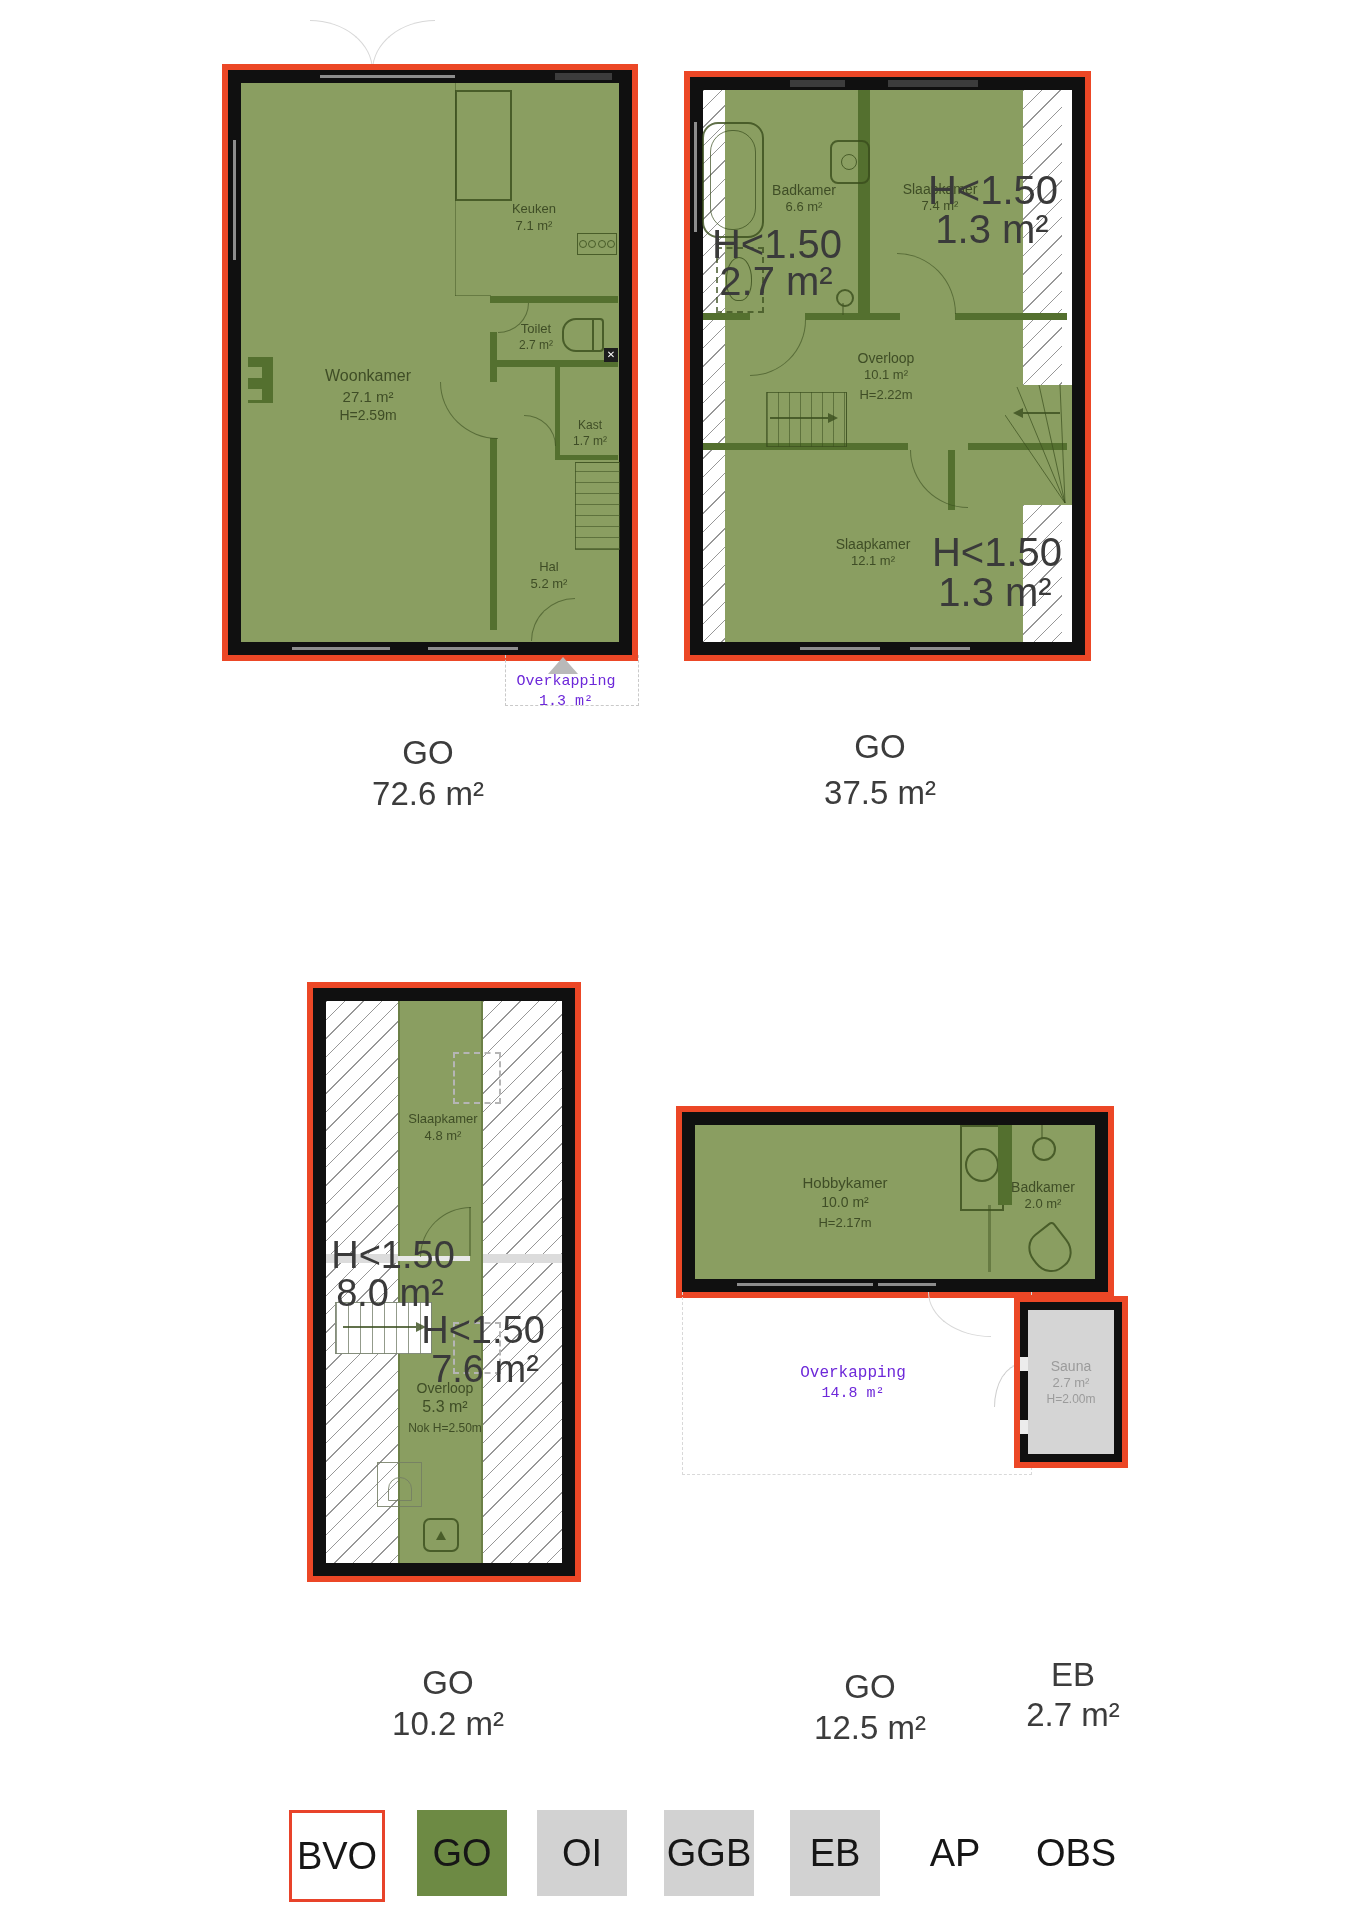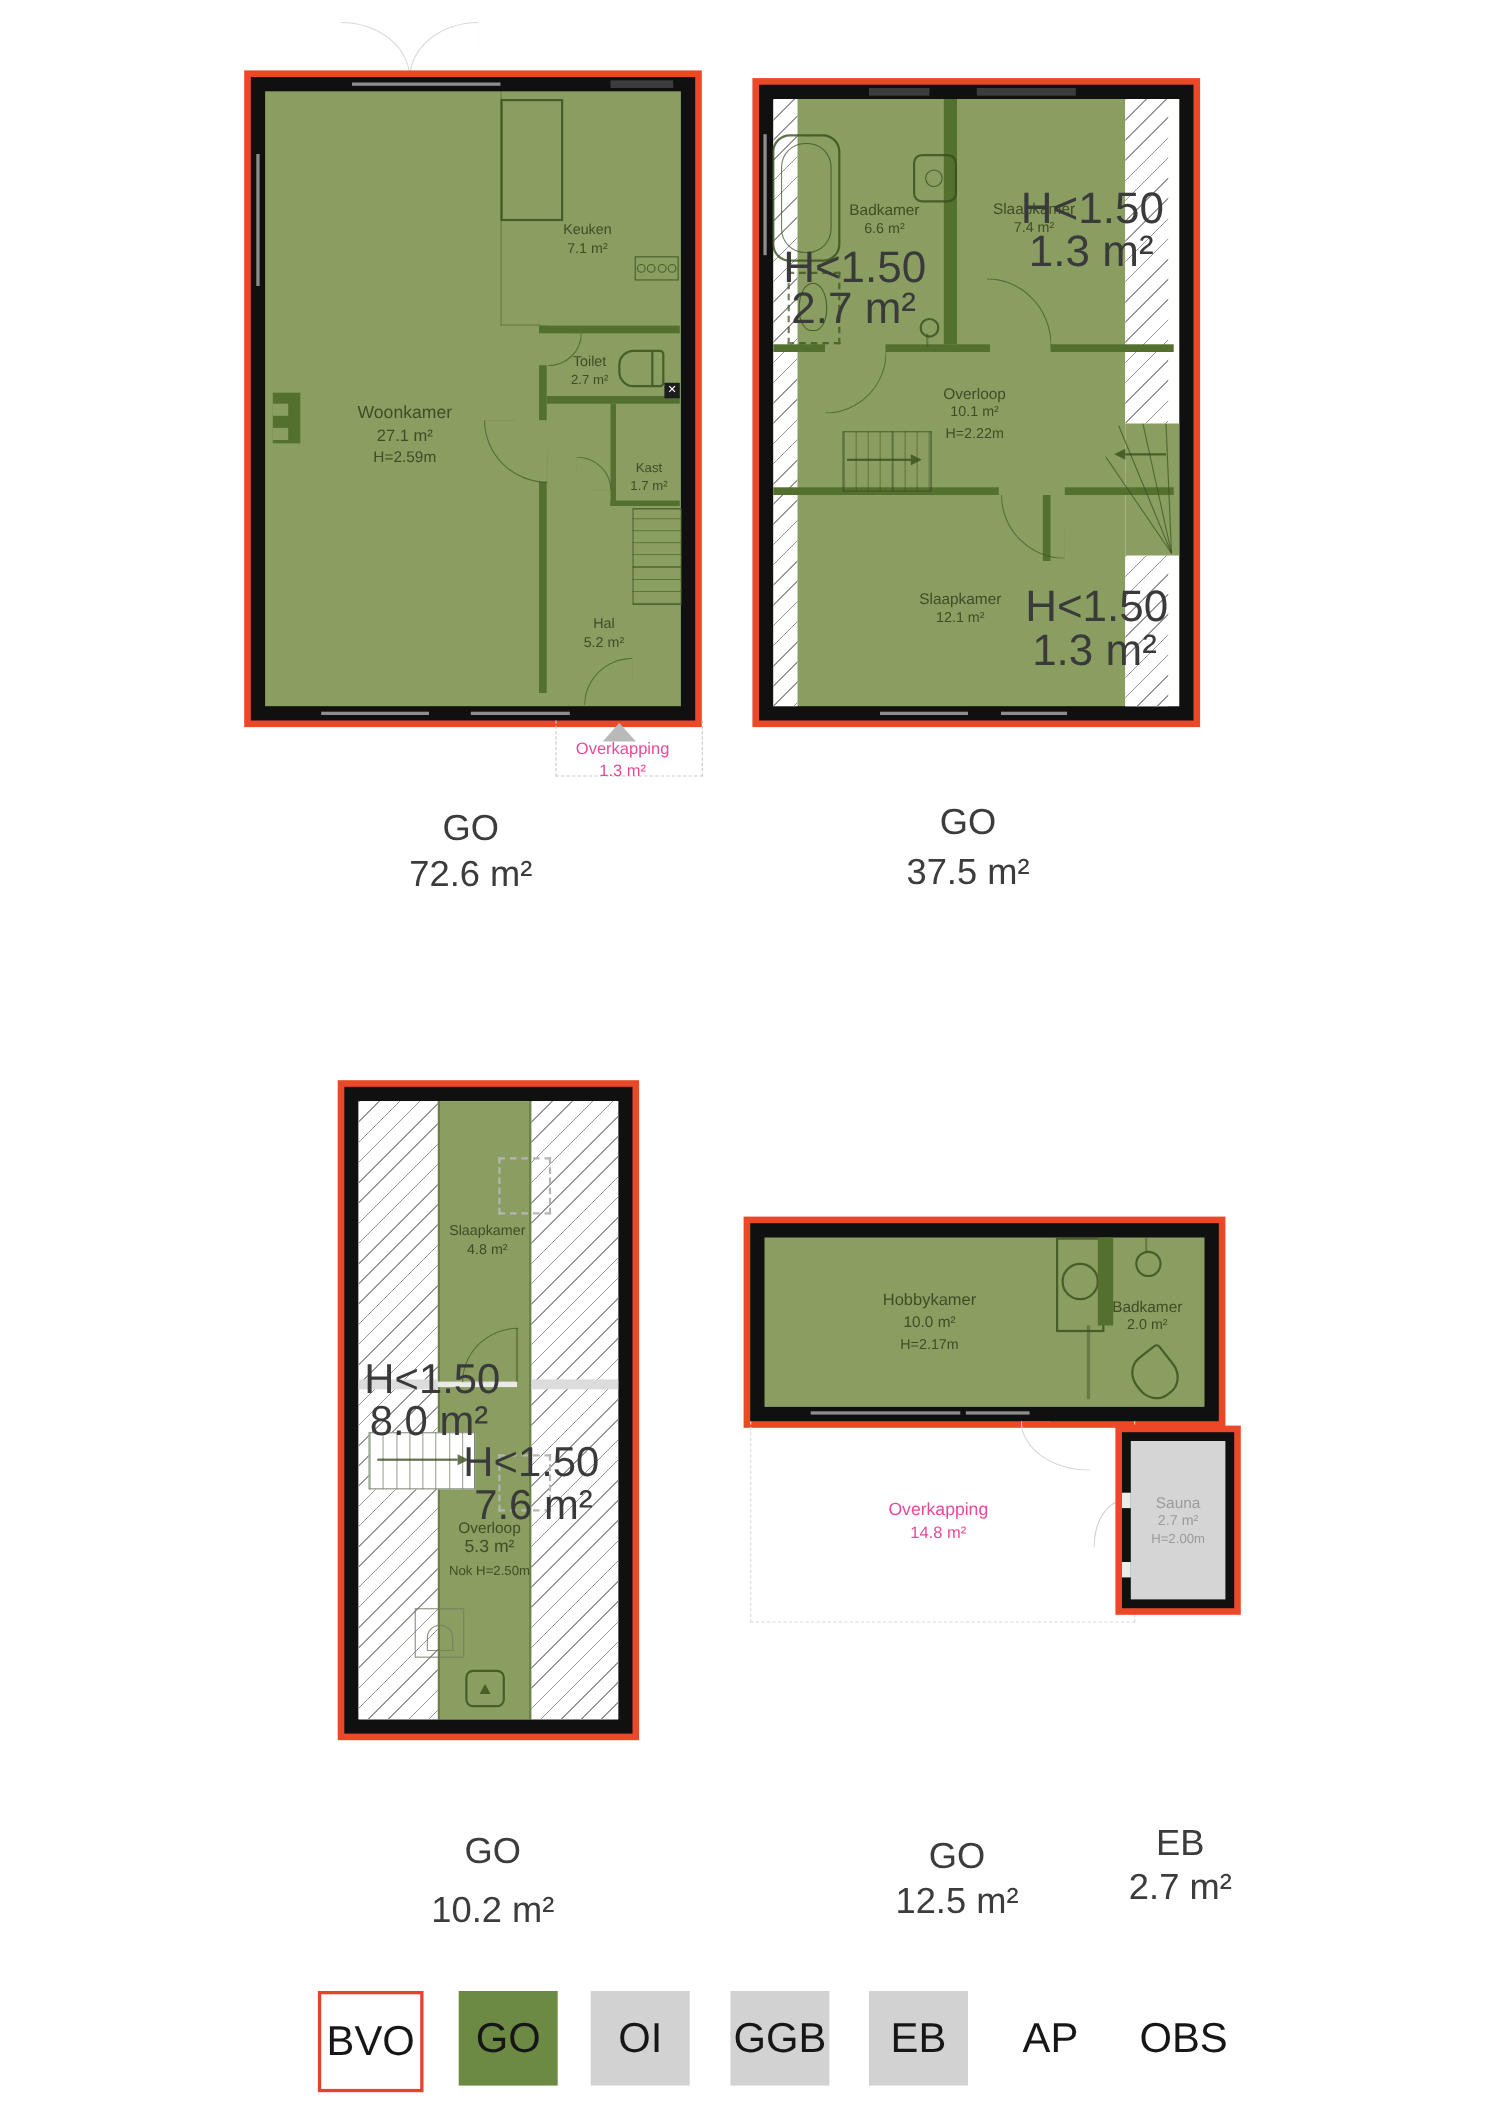--- a/index.html
+++ b/index.html
@@ -20,21 +20,21 @@
   .arc{position:absolute;border:0 solid rgba(58,78,30,.6);}
   .arc-tl{border-top-width:1px;border-left-width:1px;border-top-left-radius:100% 100%;}
   .arc-tr{border-top-width:1px;border-right-width:1px;border-top-right-radius:100% 100%;}
   .arc-bl{border-bottom-width:1px;border-left-width:1px;border-bottom-left-radius:100% 100%;}
   .arc-br{border-bottom-width:1px;border-right-width:1px;border-bottom-right-radius:100% 100%;}
   .wmark{position:absolute;background:#8d8d8d;}
   .wmark-dark{position:absolute;background:#3c3c3c;}
   .rlbl{position:absolute;transform:translate(-50%,-50%);text-align:center;line-height:1.3;
         color:rgba(52,66,30,.88);white-space:nowrap;}
   .rlbl span{display:block;}
-  .graylbl{color:#ec4899;}
+  .graylbl{color:#6d28d9;font-family:Liberation Mono, monospace;}
   .saunalbl{color:#9b9b9b;}
   .hline{position:absolute;transform:translate(-50%,-50%);font-size:40px;color:#3a3a3a;white-space:nowrap;}
   .hline3{font-size:38px;}
   .fline{position:absolute;transform:translate(-50%,-50%);font-size:33px;color:#3c3c3c;white-space:nowrap;}
   .lg{position:absolute;width:90px;height:86px;transform:translateX(-50%);display:flex;
       align-items:center;justify-content:center;font-size:38px;color:#161616;}
   .lg-bvo{background:#fff;border:3px solid #e8432a;}
   .lg-go{background:#6d8a44;}
   .lg-gray{background:#d2d2d2;}
   .dashbox{position:absolute;border:1px dashed #c9c9c9;}
@@ -253,21 +253,21 @@
       <span style="font-size:16px;">5.3 m²</span>
       <span style="font-size:12px;margin-top:3px;">Nok H=2.50m</span>
     </div>
     <div class="hline hline3" style="left:80px;top:267px;">H&lt;1.50</div>
     <div class="hline hline3" style="left:77px;top:305px;">8.0 m²</div>
     <div class="hline hline3" style="left:170px;top:342px;">H&lt;1.50</div>
     <div class="hline hline3" style="left:172px;top:381px;">7.6 m²</div>
   </div>
 
   <div class="fline" style="left:448px;top:1683px;">GO</div>
-  <div class="fline" style="left:448px;top:1724px;margin-top:12px;">10.2 m²</div>
+  <div class="fline" style="left:448px;top:1724px;">10.2 m²</div>
 
   <div class="plan" style="left:682px;top:1112px;width:426px;height:180px;">
     <div class="int" style="inset:13px;"></div>
 
     <div class="furn" style="left:278px;top:13px;width:40px;height:82px;"></div>
     <div class="circ" style="left:283px;top:36px;width:30px;height:30px;"></div>
     <div class="gwall" style="left:316px;top:13px;width:14px;height:80px;"></div>
     <div class="thinline" style="left:306px;top:93px;width:3px;height:67px;"></div>
     <div class="circ" style="left:350px;top:25px;width:20px;height:20px;"></div>
     <div class="thinline" style="left:359px;top:13px;width:2px;height:13px;"></div>

